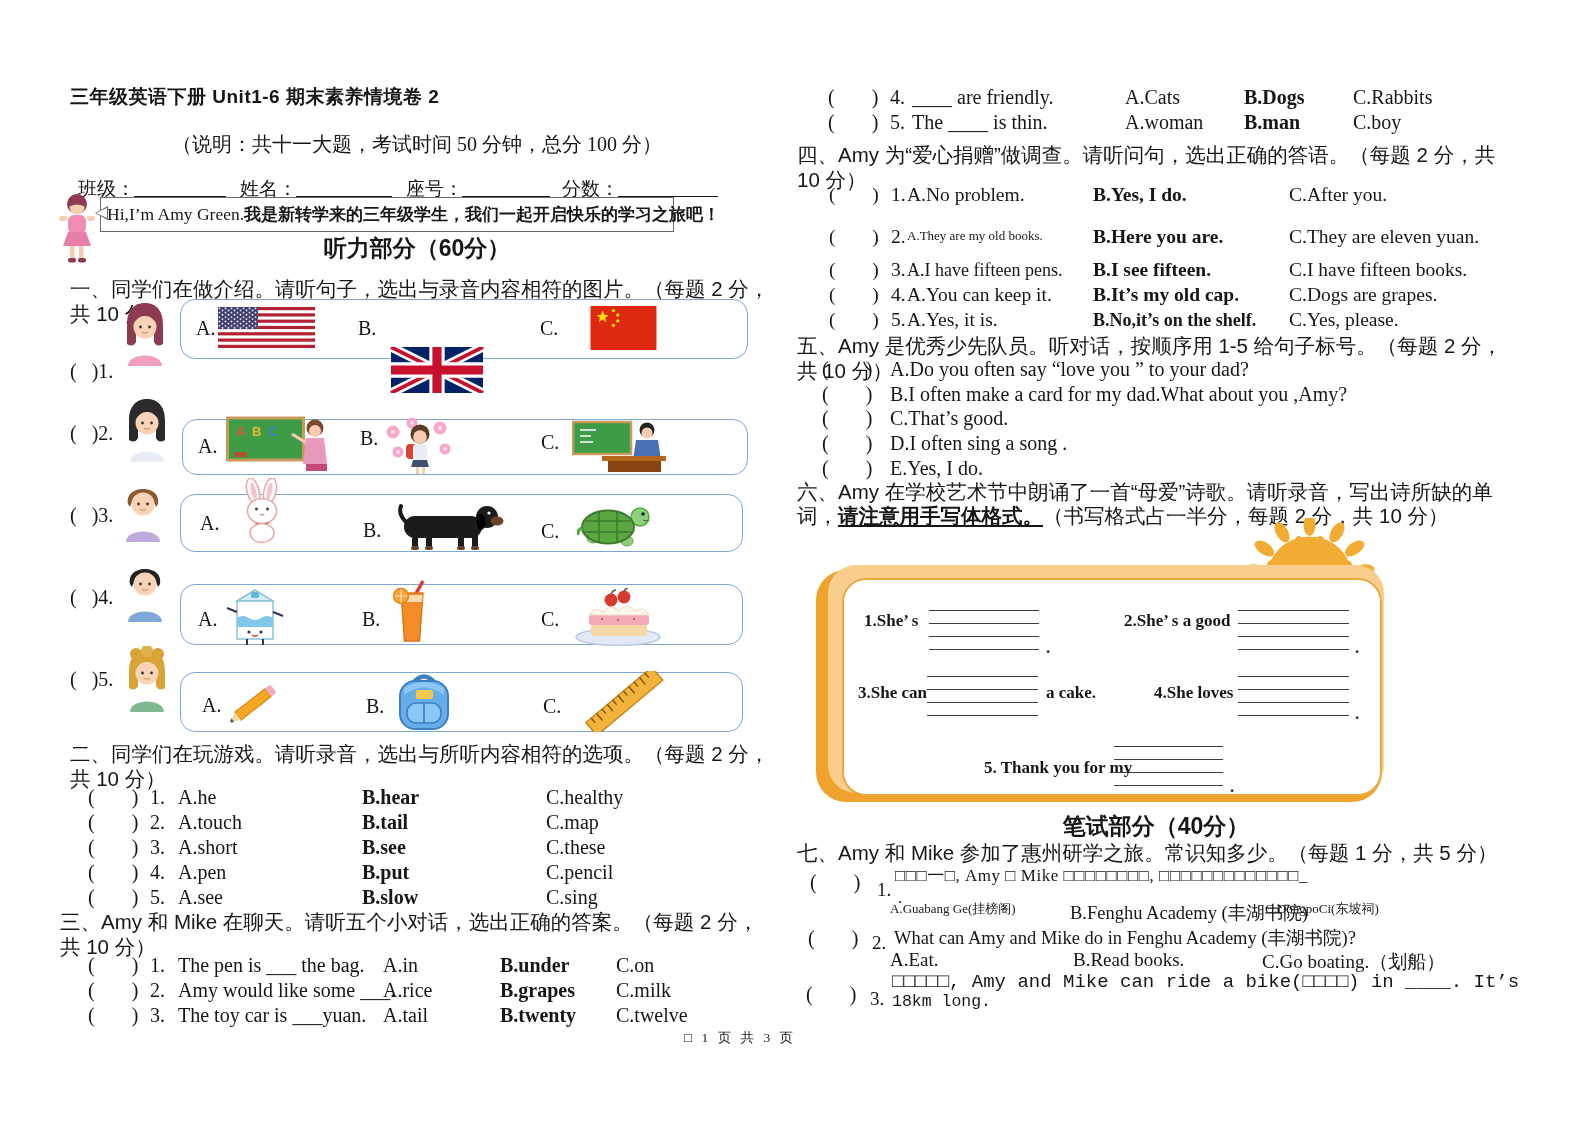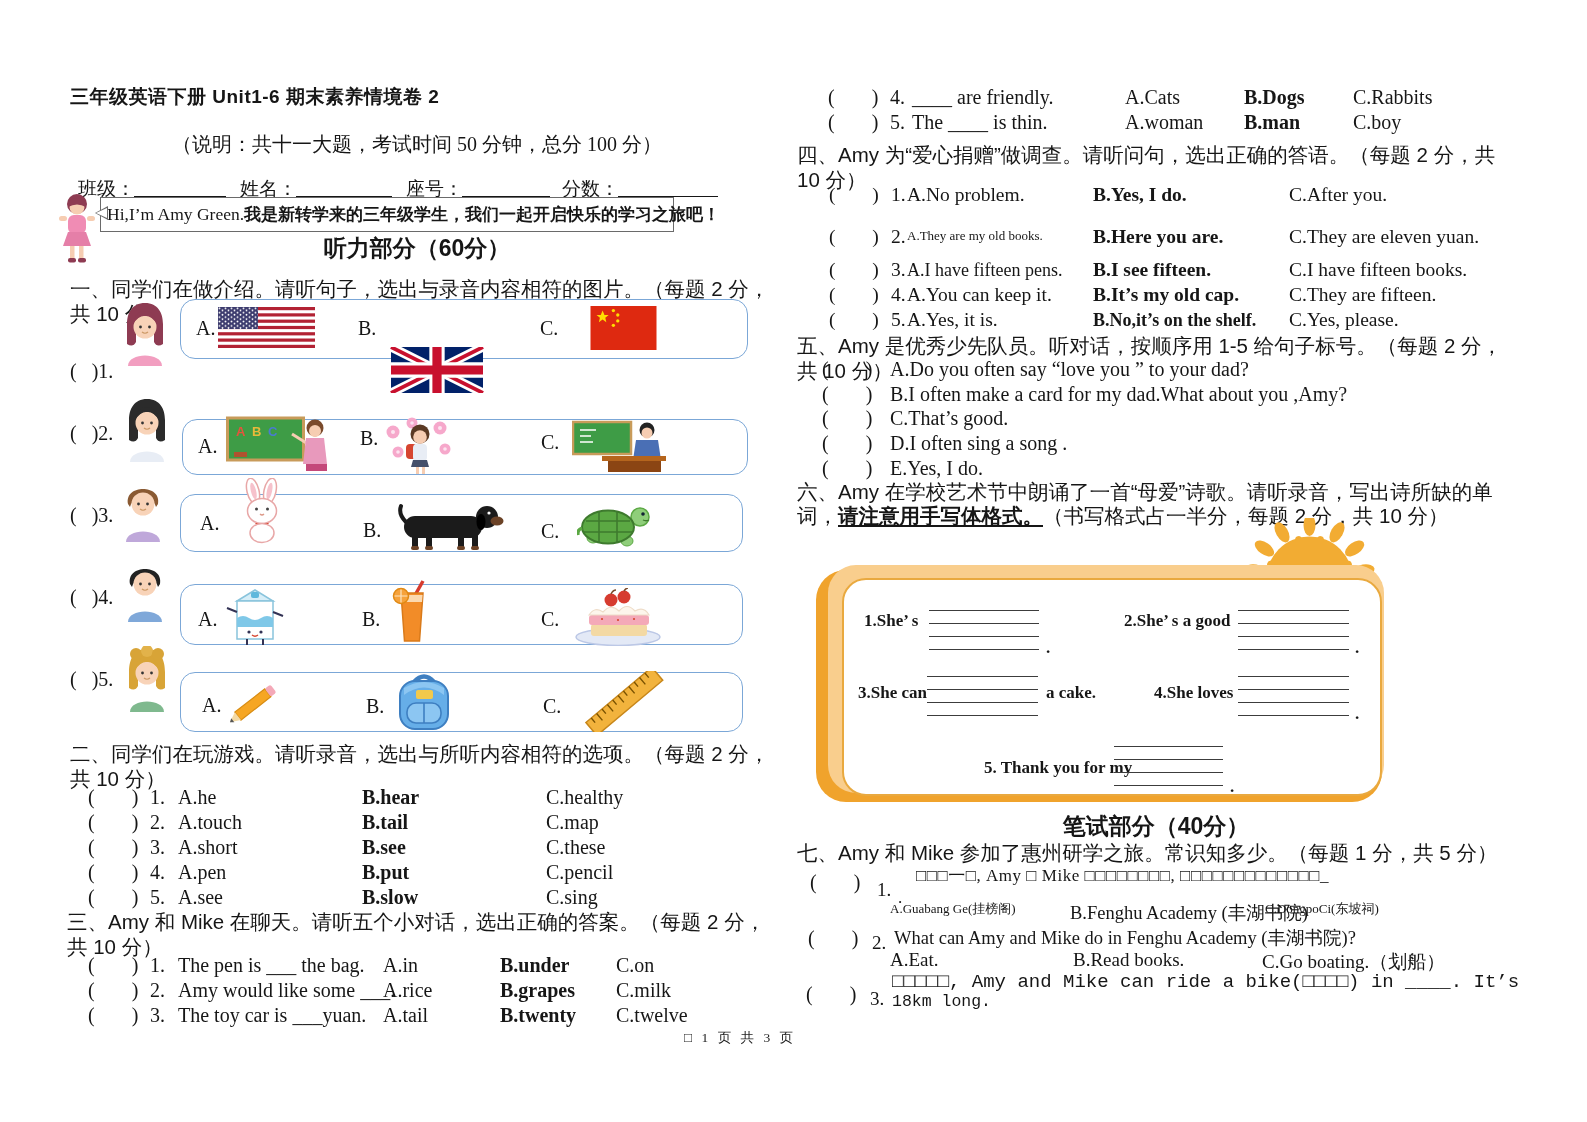--- a/index.html
+++ b/index.html
@@ -398,21 +398,21 @@
     <span class="c">C.pencil</span>
   </div>
   <div class="mrow s2r" style="left:88px;top:886px;width:700px">
     <span class="p ws32">( )</span>
     <span class="n">5.</span>
     <span class="a">A.see</span>
     <span class="b">B.slow</span>
     <span class="c">C.sing</span>
   </div>
 
-  <div class="secline" style="left:67px;top:909px;width:714px">三、Amy 和 Mike 在聊天。请听五个小对话，选出正确的答案。（每题 2 分，共 10 分）</div>
+  <div class="secline" style="left:60px;top:909px;width:714px">三、Amy 和 Mike 在聊天。请听五个小对话，选出正确的答案。（每题 2 分，共 10 分）</div>
   <div class="mrow s3r" style="left:88px;top:954px;width:700px">
     <span class="p ws32">( )</span>
     <span class="n">1.</span>
     <span class="st">The pen is ___ the bag.</span>
     <span class="a">A.in</span>
     <span class="b">B.under</span>
     <span class="c">C.on</span>
   </div>
   <div class="mrow s3r" style="left:88px;top:979px;width:700px">
     <span class="p ws32">( )</span>
@@ -470,21 +470,21 @@
     <span class="n">3.</span>
     <span class="a" style="font-size:18px;top:1px">A.I have fifteen pens.</span>
     <span class="b">B.I see fifteen.</span>
     <span class="c">C.I have fifteen books.</span>
   </div>
   <div class="mrow s4r" style="left:829px;top:284px;width:700px;font-size:19.5px">
     <span class="p ws32">( )</span>
     <span class="n">4.</span>
     <span class="a">A.You can keep it.</span>
     <span class="b">B.It’s my old cap.</span>
-    <span class="c">C.They are fifteen.</span>
+    <span class="c">C.Dogs are grapes.</span>
   </div>
   <div class="mrow s4r" style="left:829px;top:309px;width:700px;font-size:19.5px">
     <span class="p ws32">( )</span>
     <span class="n">5.</span>
     <span class="a">A.Yes, it is.</span>
     <span class="b" style="font-size:18px;top:1px">B.No,it’s on the shelf.</span>
     <span class="c">C.Yes, please.</span>
   </div>
 
   <div class="secline" style="left:797px;top:333px;width:722px">五、Amy 是优秀少先队员。听对话，按顺序用 1-5 给句子标号。（每题 2 分，共 10 分）</div>
@@ -578,21 +578,21 @@
         <i></i>
       </div>
     <span class="carddot" style="left:386px;top:197px">.</span>
   </div>
 
   <div class="abs sans b ctr" style="left:795px;top:811px;width:722px;font-size:23px">笔试部分（40分）</div>
   <div class="secline" style="left:797px;top:840px;width:722px">七、Amy 和 Mike 参加了惠州研学之旅。常识知多少。（每题 1 分，共 5 分）</div>
 
   <span class="lt ws32" style="left:810px;top:871px">( )</span>
   <span class="lt" style="left:877px;top:879px;font-size:19px">1.</span>
-  <span class="q7stem" style="left:916px;top:864px">□□□一□, Amy □ Mike □□□□□□□□, □□□□□□□□□□□□□_</span>
+  <span class="q7stem" style="left:895px;top:864px">□□□一□, Amy □ Mike □□□□□□□□, □□□□□□□□□□□□□_</span>
   <span class="q7stem" style="left:898px;top:888px">.</span>
   <span class="lt" style="left:890px;top:900px;font-size:13px">A.Guabang Ge(挂榜阁)</span>
   <span class="lt" style="left:1070px;top:900px;font-size:18.5px">B.Fenghu Academy (丰湖书院)</span>
   <span class="lt" style="left:1265px;top:900px;font-size:13px">C.DongpoCi(东坡祠)</span>
 
   <span class="lt ws32" style="left:808px;top:927px">( )</span>
   <span class="lt" style="left:872px;top:932px;font-size:19px">2.</span>
   <span class="lt" style="left:894px;top:925px;font-size:18.5px">What can Amy and Mike do in Fenghu Academy (丰湖书院)?</span>
   <span class="lt" style="left:890px;top:949px;font-size:19px">A.Eat.</span>
   <span class="lt" style="left:1073px;top:949px;font-size:19px">B.Read books.</span>

